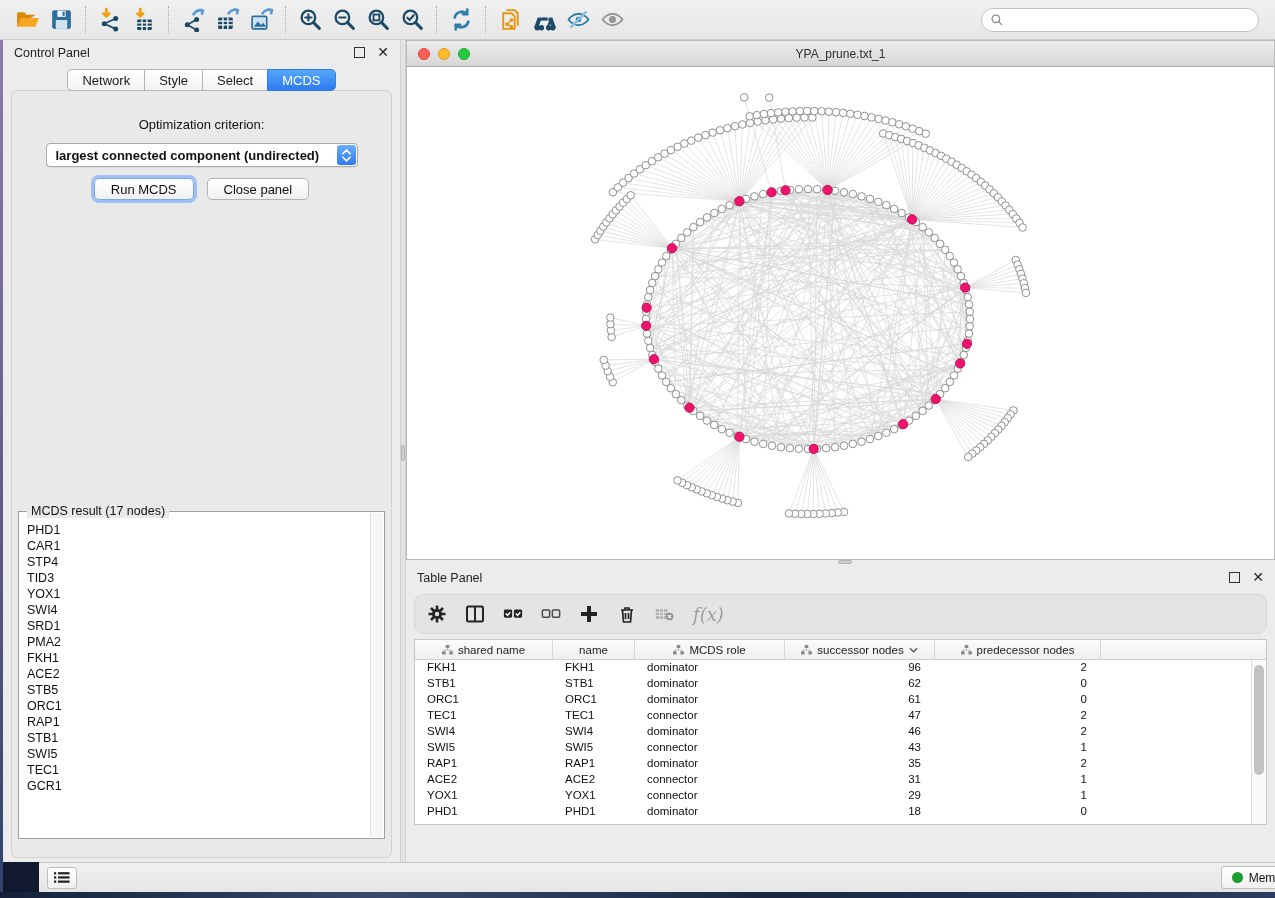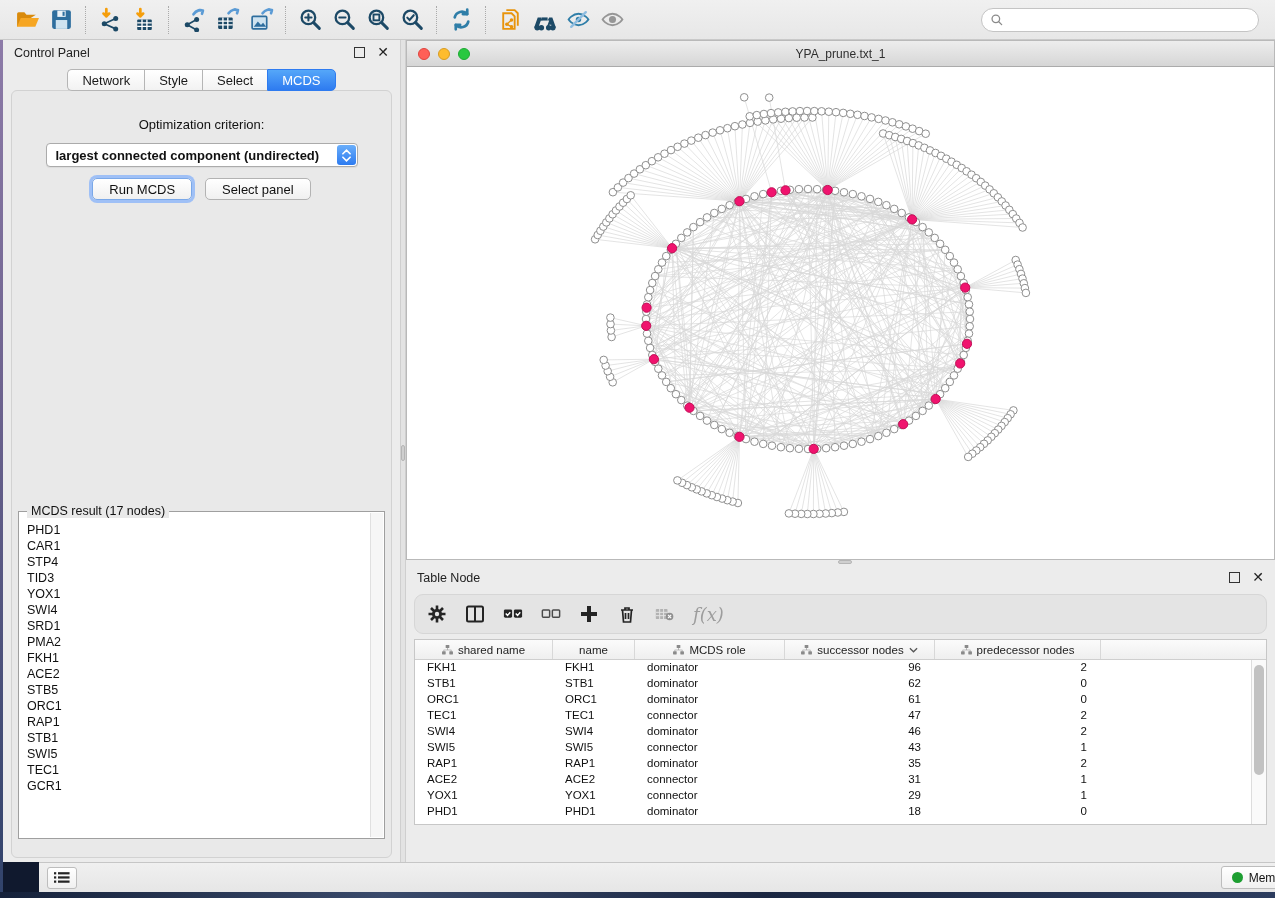--- a/index.html
+++ b/index.html
@@ -324,21 +324,21 @@
           <svg viewBox="0 0 10 6">
               <path d="M1 5l4-4 4 4" fill="none" stroke="#fff" stroke-width="1.8" stroke-linecap="round"></path>
             </svg>
           <svg viewBox="0 0 10 6">
               <path d="M1 1l4 4 4-4" fill="none" stroke="#fff" stroke-width="1.8" stroke-linecap="round"></path>
             </svg>
         </span>
       </div>
       <div class="btn-row">
         <button class="mac-btn focused">Run MCDS</button>
-        <button class="mac-btn">Select panel</button>
+        <button class="mac-btn">Close panel</button>
       </div>
       <div class="result-box">
         <span class="result-legend">MCDS result (17 nodes)</span>
         <div class="result-list" id="result-list">
             <div>PHD1</div>
             <div>CAR1</div>
             <div>STP4</div>
             <div>TID3</div>
             <div>YOX1</div>
             <div>SWI4</div>
@@ -1176,21 +1176,21 @@
           </svg>
       </div>
     </div>
 
     <div class="h-split">
         <span class="grip"></span>
       </div>
 
     <div class="table-panel">
       <div class="panel-header">
-        <span>Table Node</span>
+        <span>Table Panel</span>
         <span class="ph-spacer"></span>
         <span class="ph-float"></span>
         <span class="ph-close">✕</span>
       </div>
       <div class="tp-toolbar">
         <button class="tp-btn">
             <svg viewBox="0 0 20 20">
               <g stroke="#242424" stroke-width="2.6">
                 <path d="M10 1.5v17M1.5 10h17M4 4l12 12M16 4L4 16"></path>
               </g>

